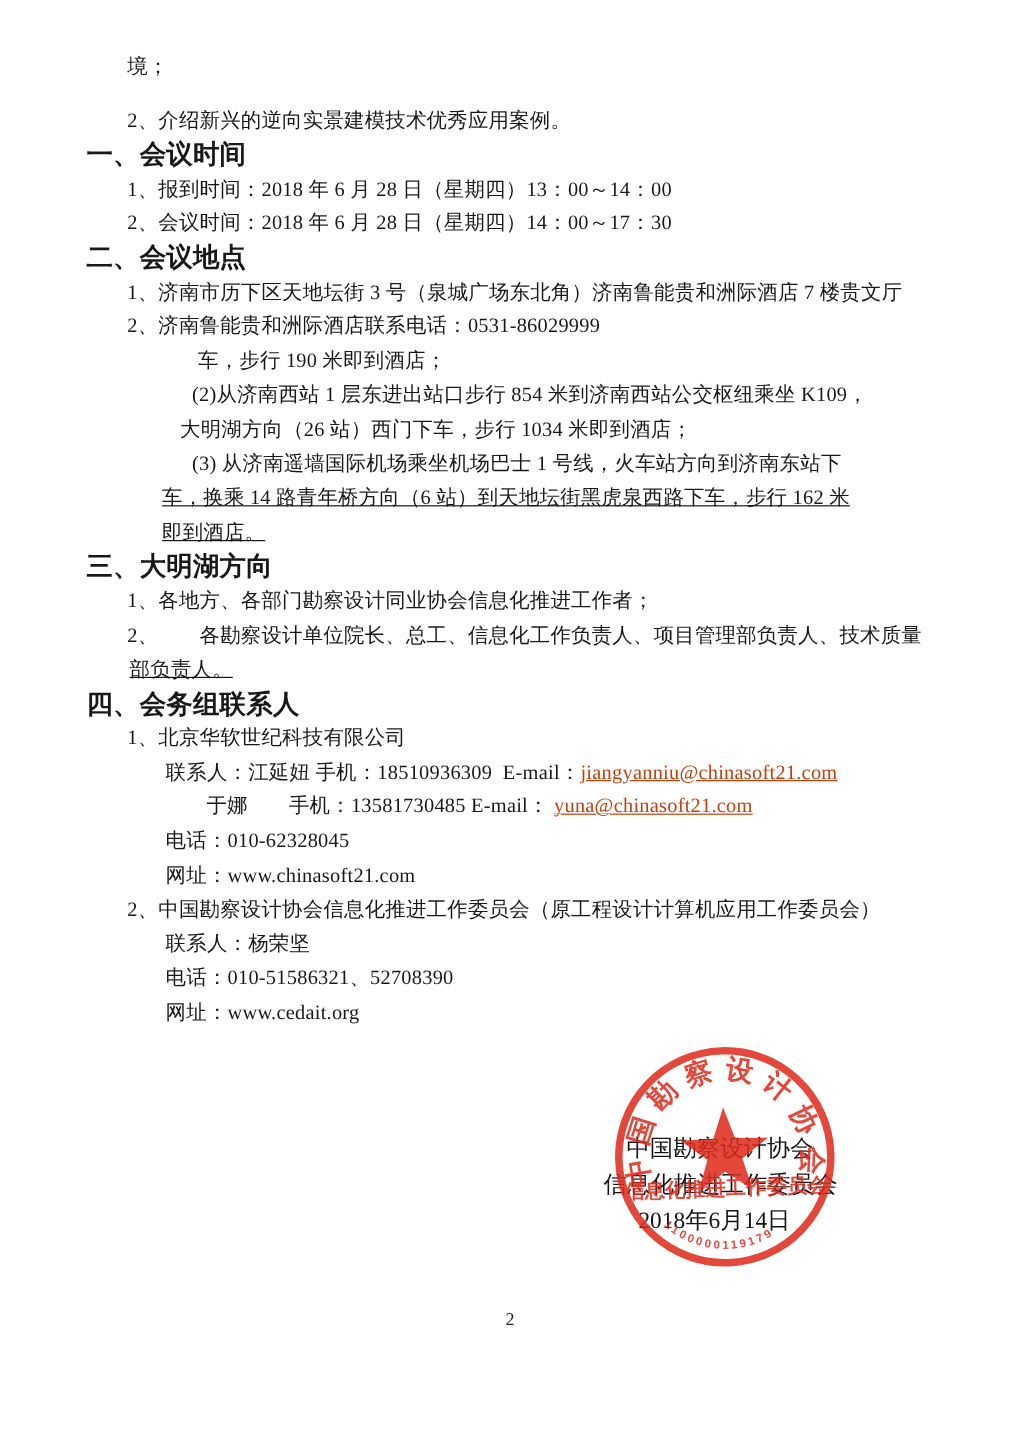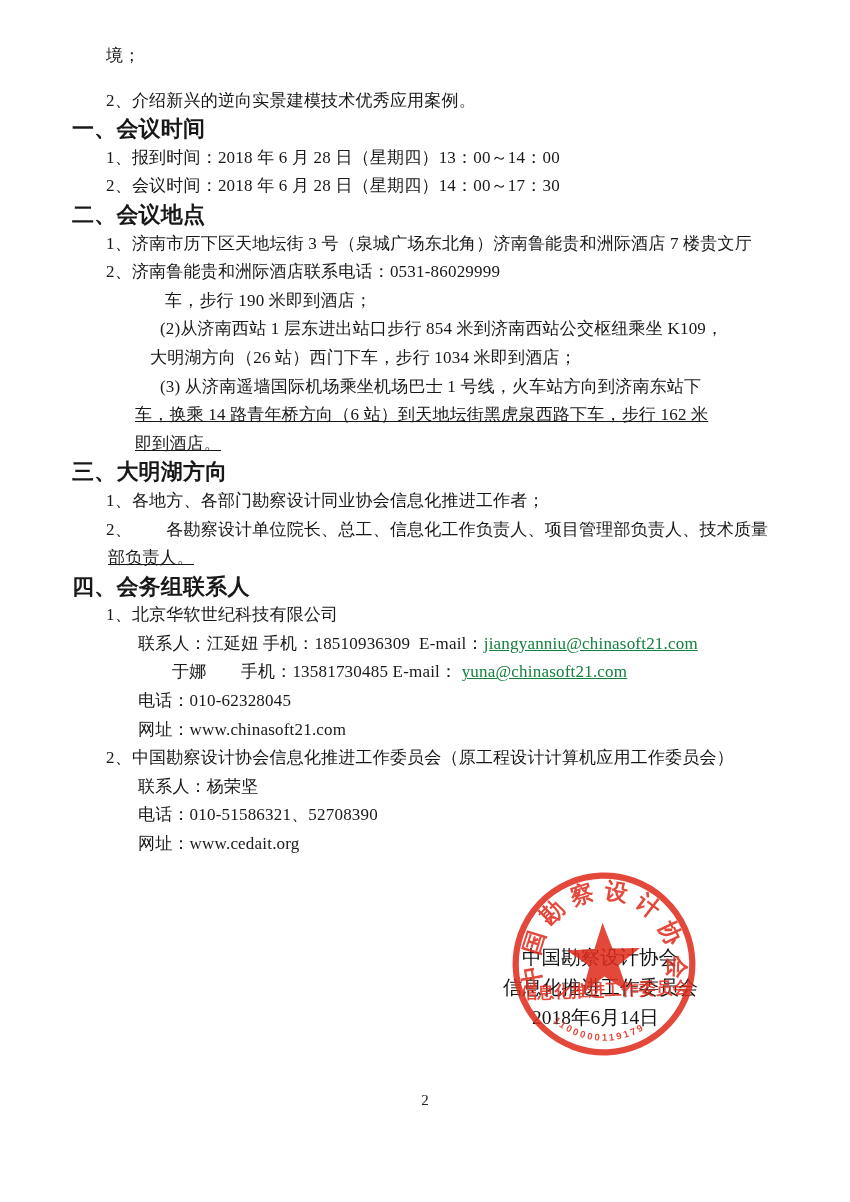--- a/index.html
+++ b/index.html
@@ -31,21 +31,21 @@
   }
   .item{margin-left:106px;}
   .cont-deep{margin-left:165px;}
   .cont-mid{margin-left:160px;}
   .cont-mid2{margin-left:150px;}
   .cont-mid3{margin-left:108px;text-decoration:underline;}
   .cont-shallow{margin-left:135px;text-decoration:underline;}
   .detail{margin-left:138px;}
   .detail-deep{margin-left:172px;}
   a.email-link{
-    color:#15803d;
+    color:#c2410c;
     text-decoration:underline;
     cursor:pointer;
   }
   #signature-block{
     position:absolute;
     font-size:19.5px;
     line-height:19.5px;
     color:#141414;
   }
   .sig-line{position:absolute;white-space:pre;}

